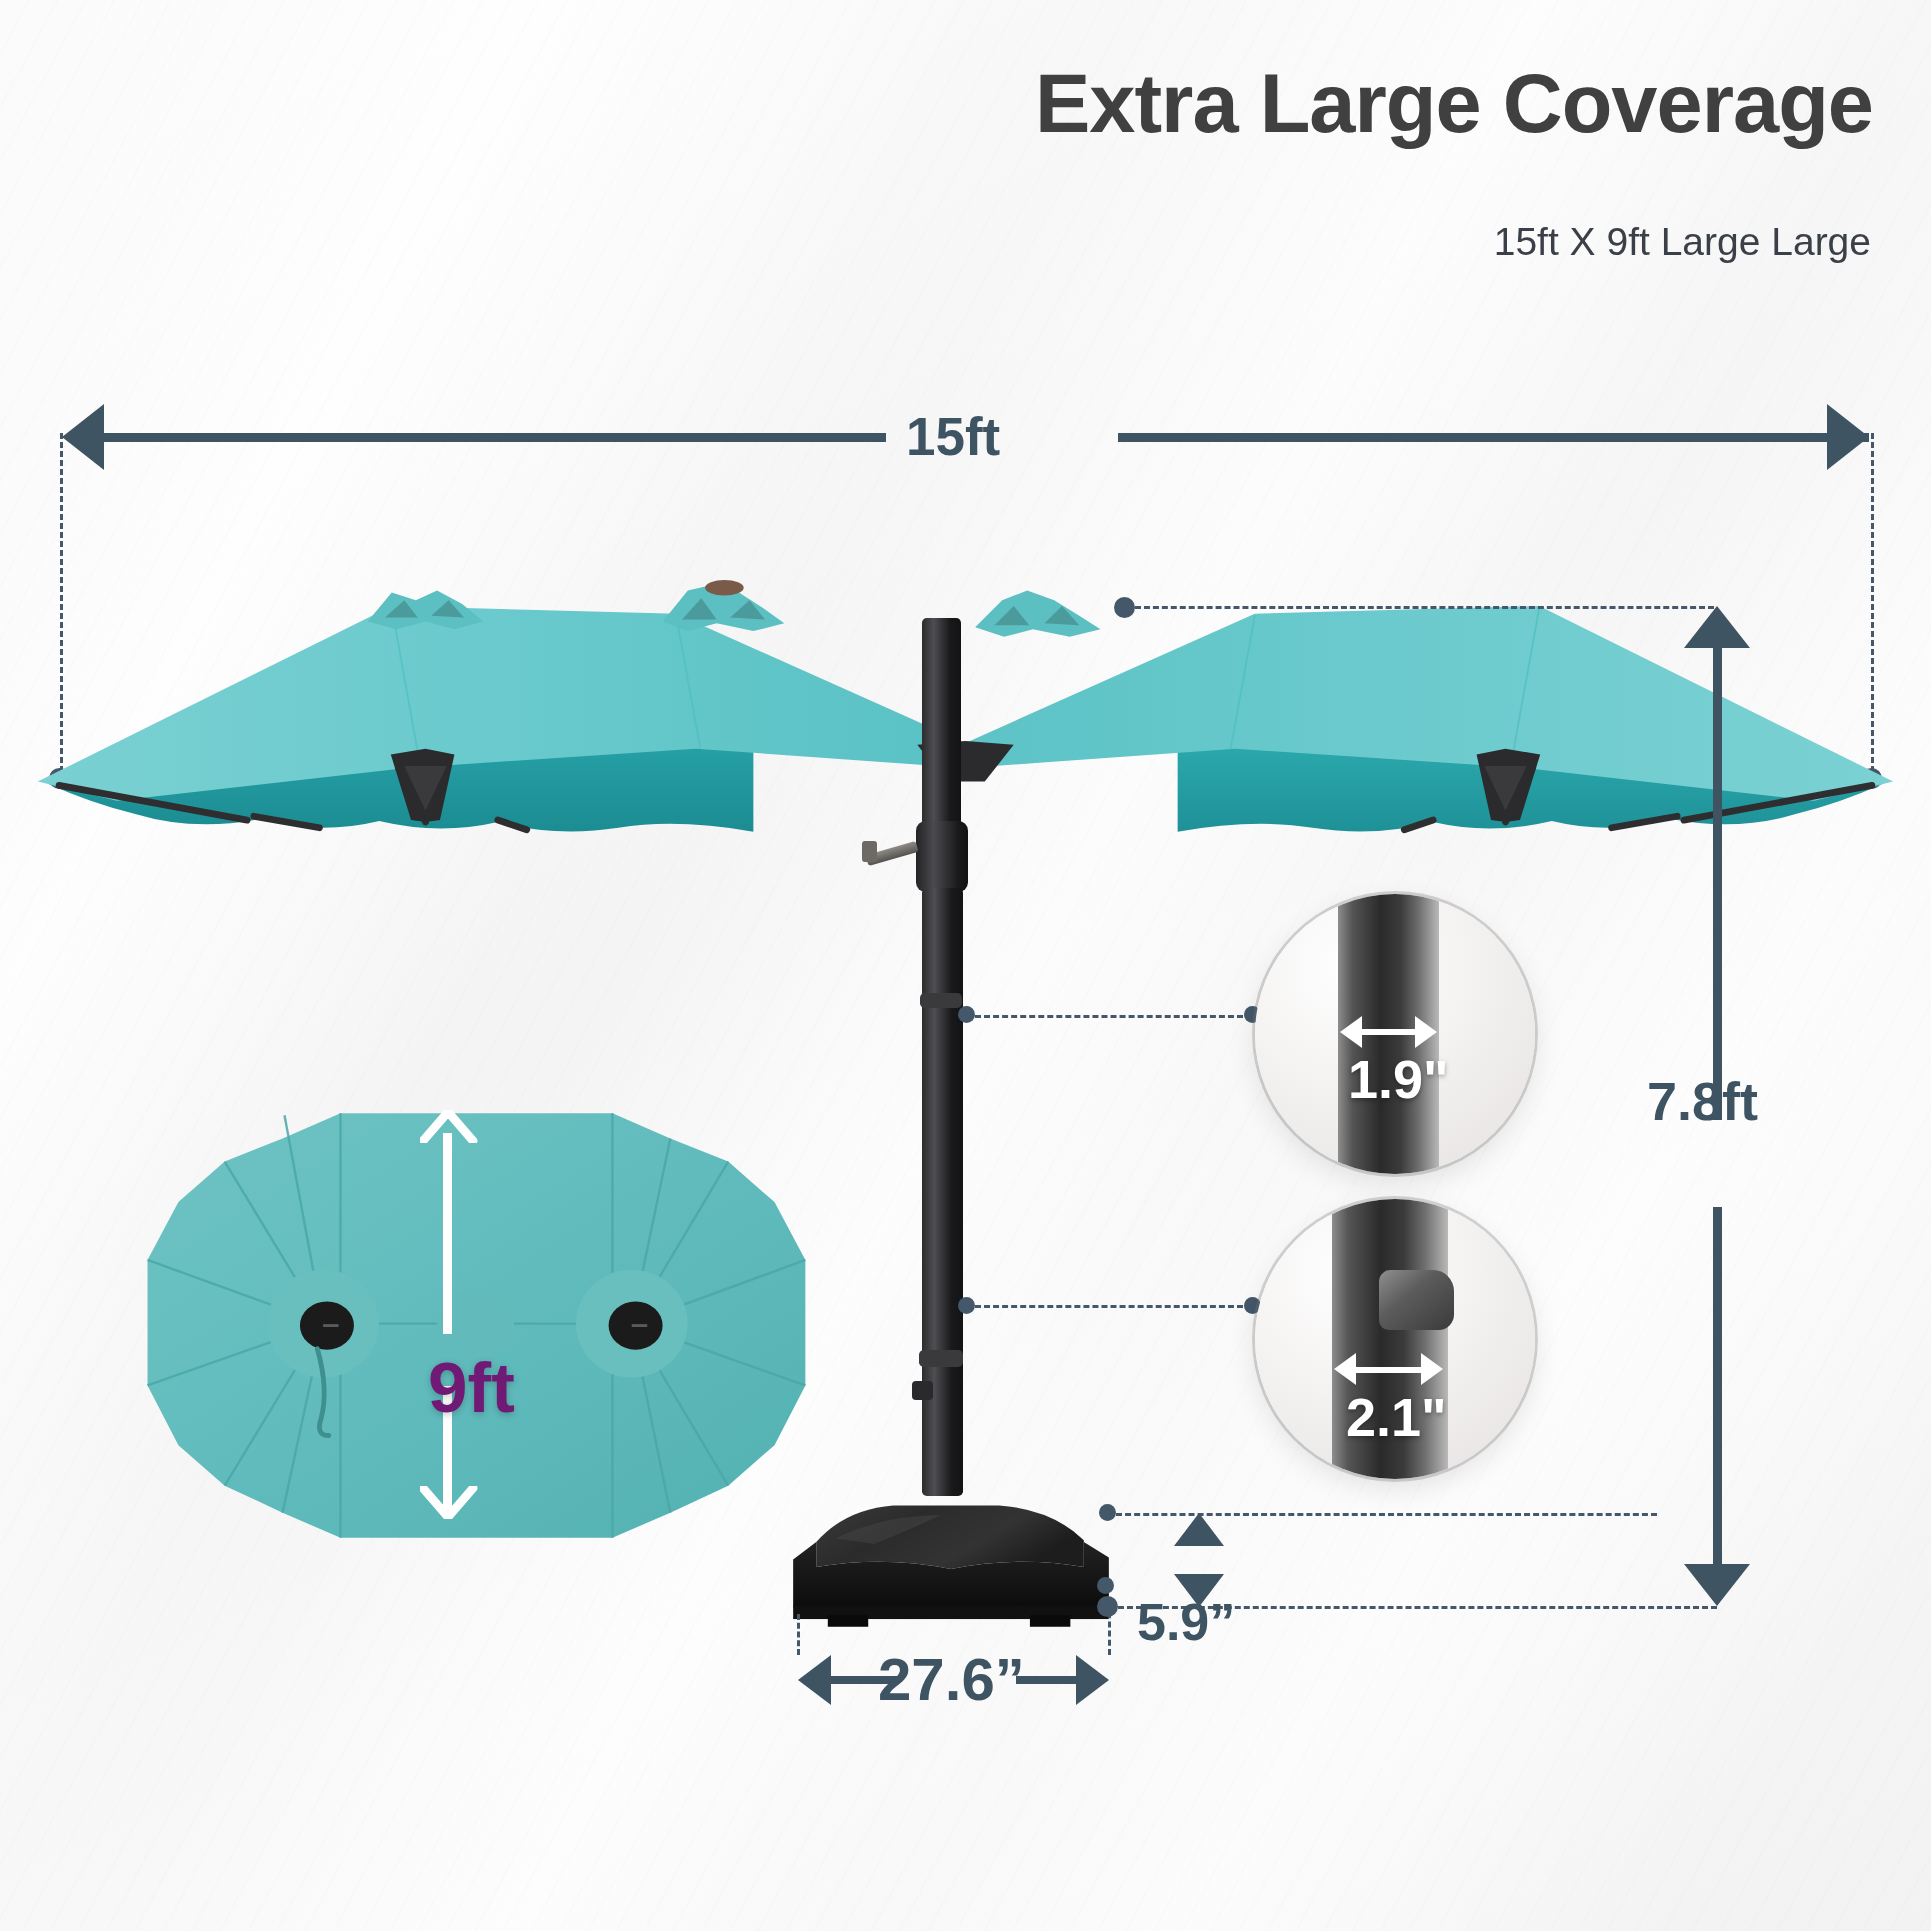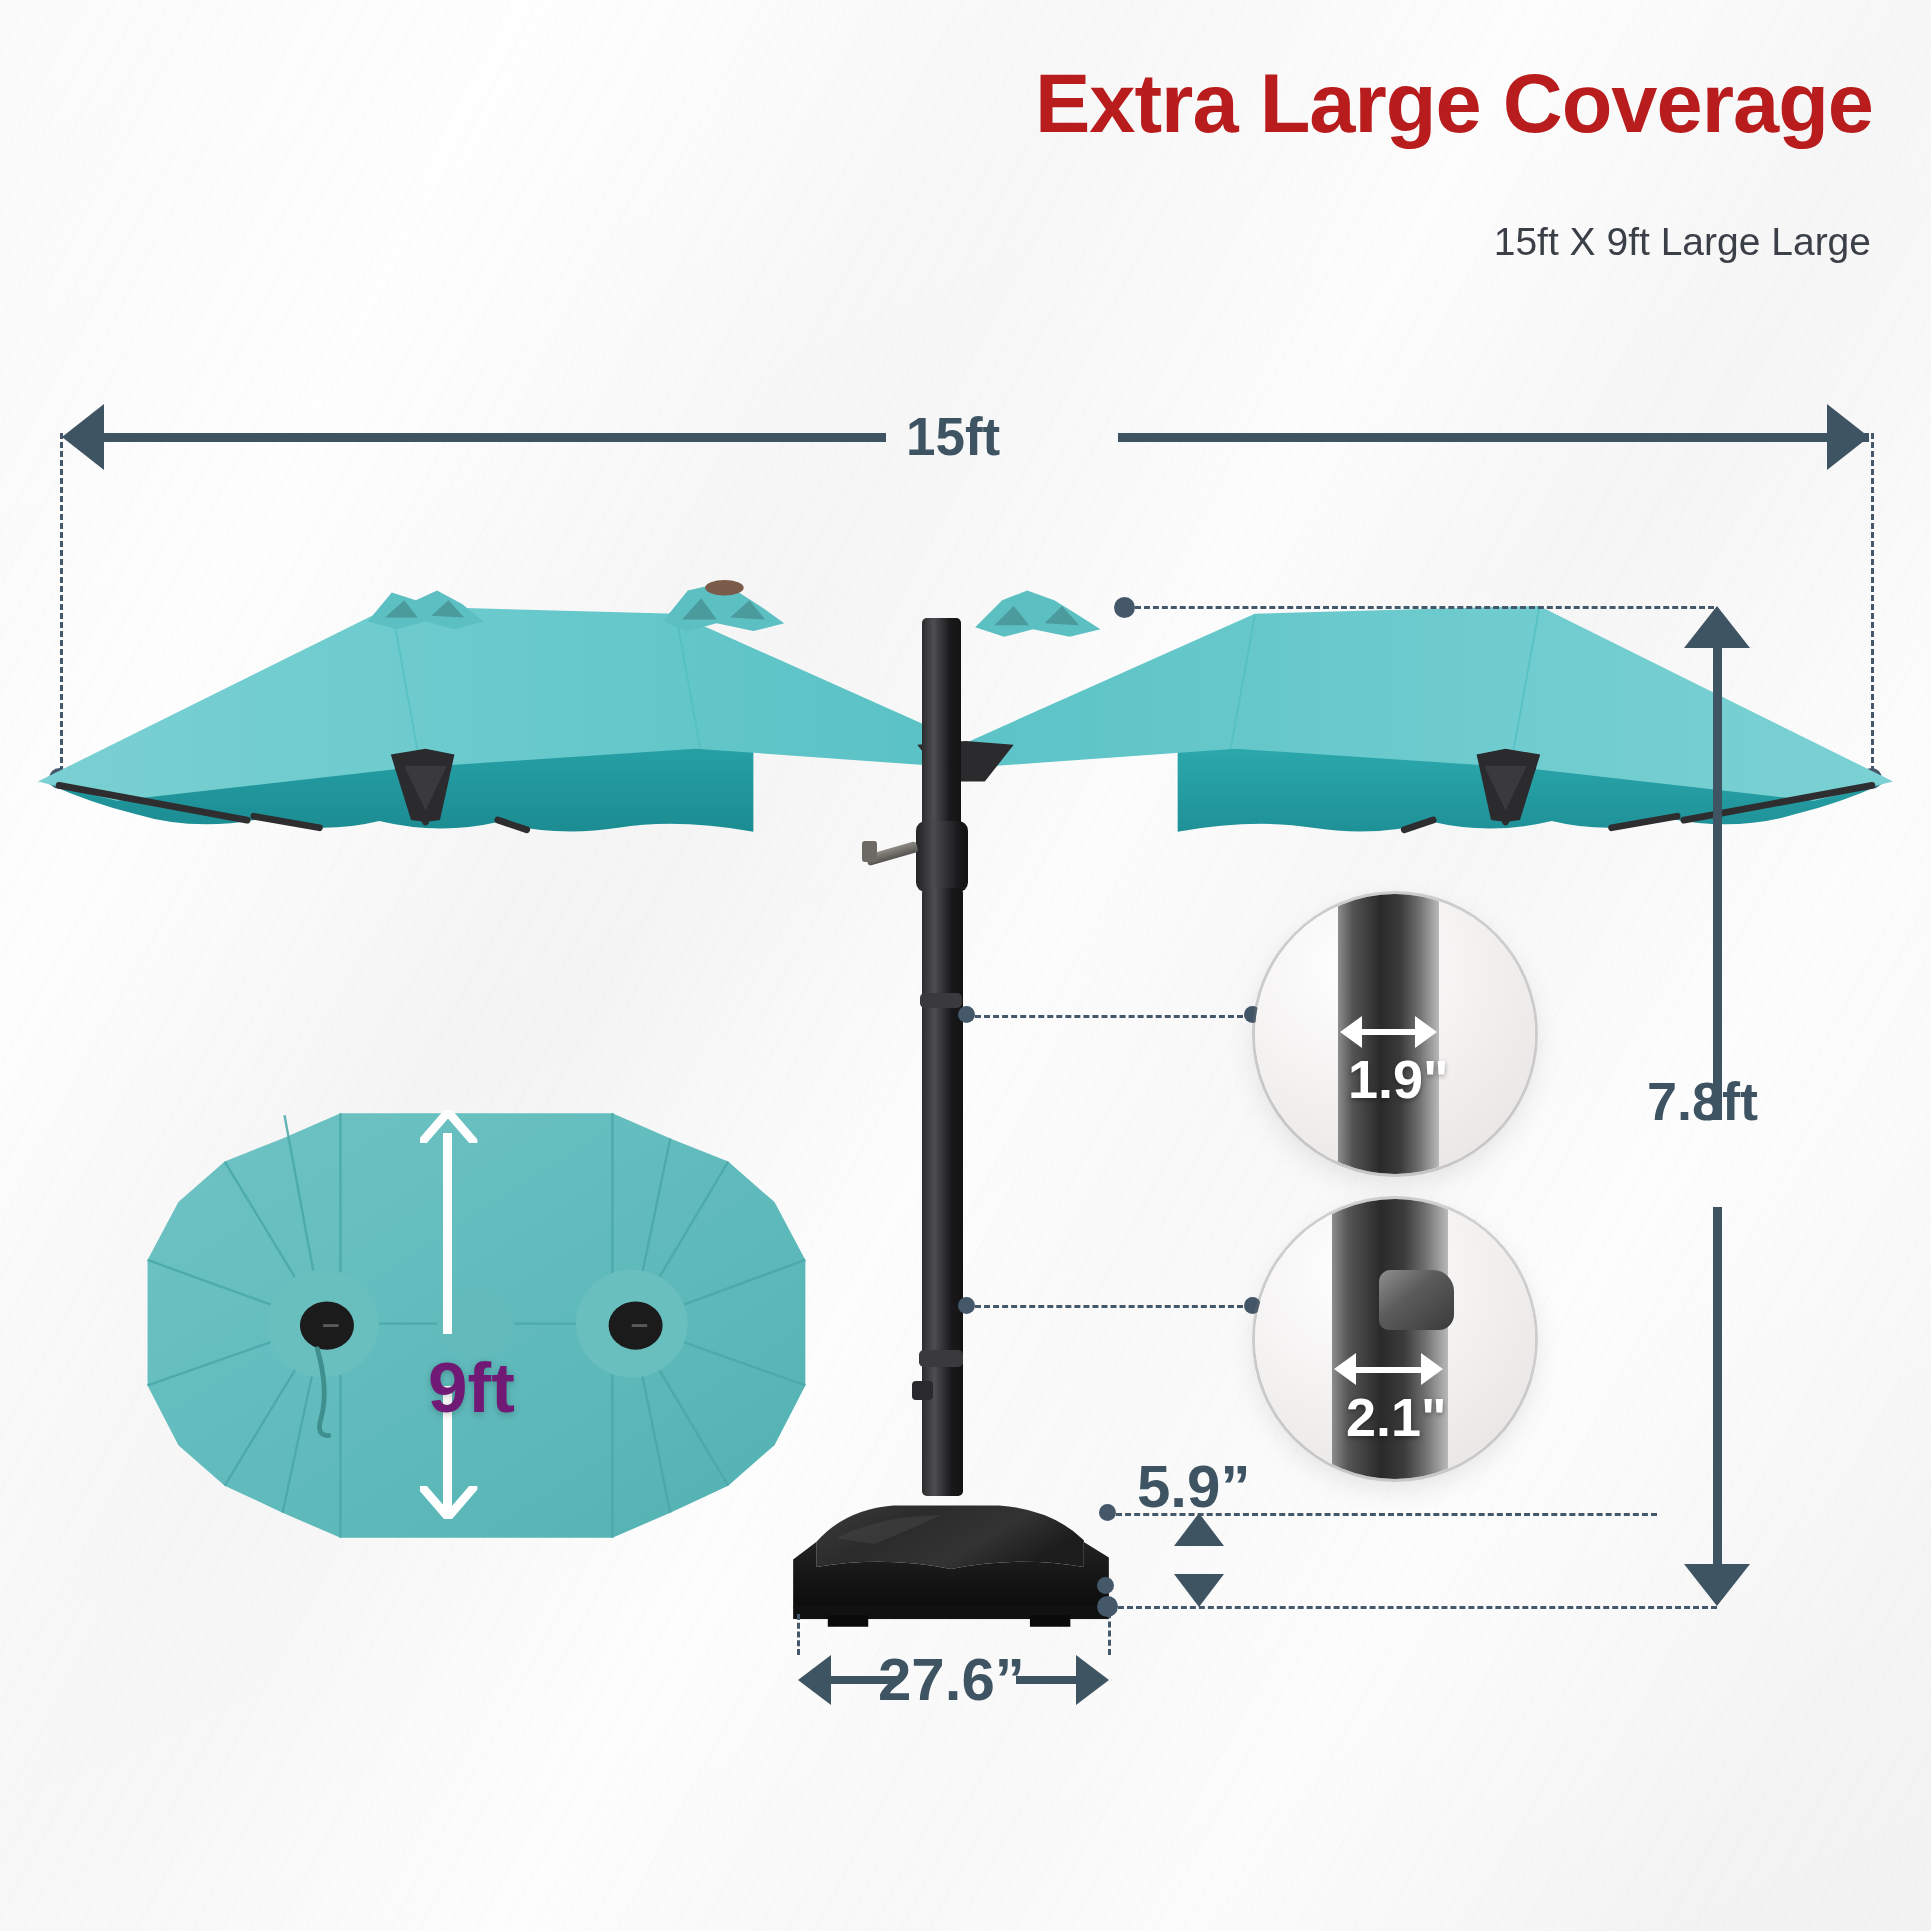--- a/index.html
+++ b/index.html
@@ -24,21 +24,21 @@
     content:""; position:absolute; inset:0;
     background:repeating-linear-gradient(118deg,
       rgba(0,0,0,.012) 0px, rgba(0,0,0,.012) 1px,
       rgba(255,255,255,0) 1.9px, rgba(255,255,255,0) 25px);
   }
 
   
   #title{
     position:absolute; right:58px; top:56px;
     font-size:83px; font-weight:bold; letter-spacing:-1px;
-    color:#b91c1c; white-space:nowrap;margin-left:32px;
+    color:#404040; white-space:nowrap;margin-left:32px;
   }
   #subtitle{
     position:absolute; right:60px; top:220px;
     font-size:39px; color:#3b3f47; white-space:nowrap;
   }
 
   
   .dashline-v{
     position:absolute; width:0; border-left:3.9px dashed #44586a;
   }
@@ -334,21 +334,21 @@
 </div>
 
 <div>
   <div class="dot sm" style="left:1099px; top:1504px;"></div>
   <div class="dashline-h" style="left:1116px; top:1513px; width:541px;"></div>
 
   <div class="dot sm" style="left:1097px; top:1577px;"></div>
 
   <div class="arw sm up" style="left:1174px; top:1513px;"></div>
   <div class="arw sm down" style="left:1174px; top:1574px;"></div>
-  <div class="dim-label" style="left:1137px; top:1452px; font-size:60px;">5.9”</div>
+  <div class="dim-label" style="left:1137px; top:1592px; font-size:52px;">5.9”</div>
 </div>
 
 <div>
   <div class="dashline-v" style="left:797px; top:1614px; height:41px;"></div>
   <div class="dashline-v" style="left:1108px; top:1603px; height:52px;"></div>
 
   <div class="arw sm left" style="left:798px; top:1655px;"></div>
   <div class="bar-h" style="left:828px; top:1676px; width:70px; height:7.7px;"></div>
 
   <div class="bar-h" style="left:1016px; top:1676px; width:62px; height:7.7px;"></div>

